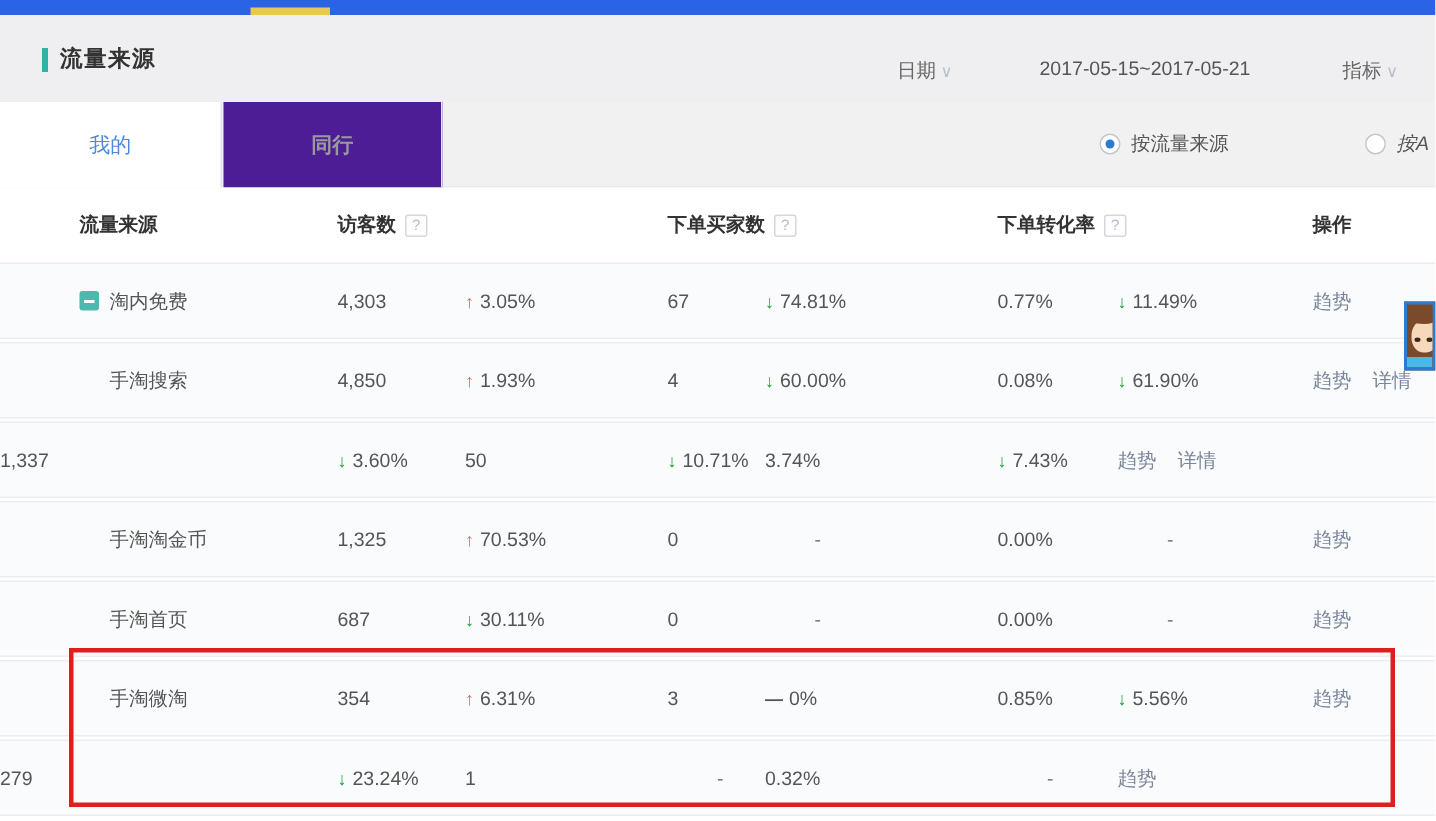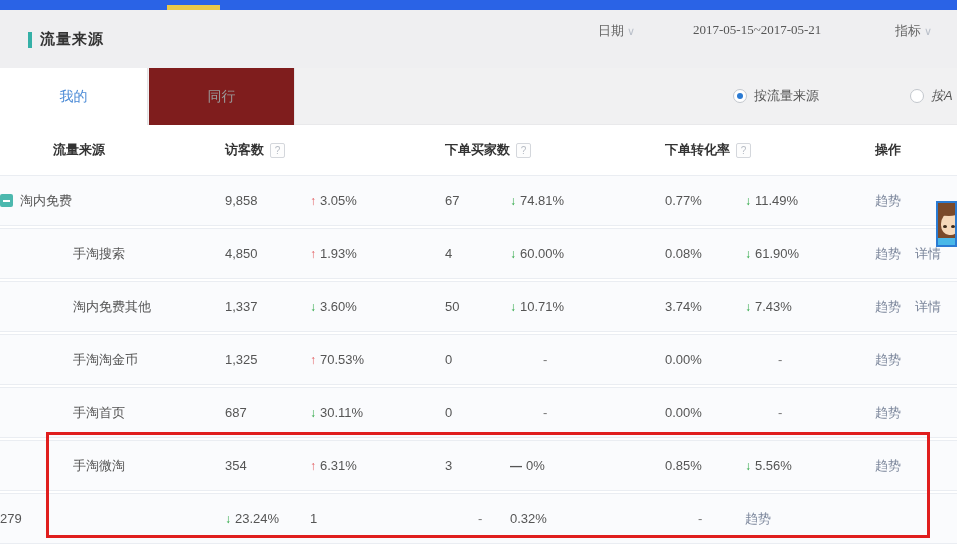--- a/index.html
+++ b/index.html
@@ -9,47 +9,47 @@
 
   
   .topbar { position:absolute; left:0; top:0; width:957px; height:10px; background:#2a63e6; }
   .topbar-tab { position:absolute; left:167px; top:5px; width:53px; height:5px; background:#e9c94a; }
 
   
   .panel-header { position:absolute; left:0; top:10px; width:957px; height:58px; background:#efeff1; }
   .title-wrap { position:absolute; left:28px; top:20px; display:flex; align-items:center; }
   .title-bar { width:4px; height:16px; background:#35b0a7; margin-right:8px; }
   .panel-title { font-size:15px; font-weight:bold; color:#333; letter-spacing:1px; }
-  .hdr-ctrl { position:absolute; top:12px; font-size:13px; color:#666; cursor:pointer;font-family:Liberation Serif, serif; }
+  .hdr-ctrl { position:absolute; top:28px; font-size:13px; color:#666; cursor:pointer; }
   .hdr-ctrl .caret { color:#b9bfc9; font-size:11px; margin-left:3px; }
   .date-label { left:598px; }
   .date-value { left:693px; color:#555; cursor:default; }
   .metric-label { left:895px; }
 
   
   .tabbar { position:absolute; left:0; top:68px; width:957px; height:57px; background:#f1f1f2; border-bottom:1px solid #e9e9eb; }
   .tab { position:absolute; top:0; height:57px; line-height:57px; text-align:center; font-size:14px; cursor:pointer; }
   .tab-mine { left:0; width:148px; background:#fff; color:#4a8ad6; border-right:1px solid #e3e3e5; }
-  .tab-peer { left:149px; width:146px; background:#7f1d1d; color:#9a9a9a; border-right:1px solid #e3e3e5; }
+  .tab-peer { left:149px; width:146px; background:#4c1d95; color:#9a9a9a; border-right:1px solid #e3e3e5;font-weight:bold; }
   .radio-group { position:absolute; top:0; left:0; width:957px; height:57px; }
   .radio-item { position:absolute; top:19px; display:flex; align-items:center; font-size:13px; color:#555; cursor:pointer; white-space:nowrap; }
   .radio-item.r1 { left:733px; }
   .radio-item.r2 { left:910px;font-style:italic; }
   .radio-circle { width:14px; height:14px; border:1px solid #c3c7cd; border-radius:50%; background:#fff; margin-right:7px; position:relative; flex:none; }
   .radio-circle.on::after { content:""; position:absolute; left:3px; top:3px; width:6px; height:6px; border-radius:50%; background:#2b7bd3; }
 
   
   .table-zone { position:absolute; left:0; top:125px; width:957px; background:#fff; }
   .thead { display:grid; grid-template-columns:225px 220px 220px 210px 82px; height:50px; align-items:center; }
   .th { font-size:13px; font-weight:bold; color:#333; display:flex; align-items:center; }
   .th.first { padding-left:53px; }
   .help-icon { display:inline-block; width:15px; height:15px; margin-left:6px; border:1px solid #d4d7dc; border-radius:2px; color:#b7bcc4; font-size:10px; line-height:14px; text-align:center; font-weight:normal; background:#fdfdfd; cursor:pointer; }
 
   .row { display:grid; grid-template-columns:225px 85px 135px 65px 155px 80px 130px 82px; height:51px; align-items:center; background:#fafbfd; border-top:1px solid #eaedf2; border-bottom:1px solid #eaedf2; margin-bottom:2px; font-size:13px; color:#555; }
-  .cell-name { display:flex; align-items:center; color:#555; }
+  .cell-name { padding-left:53px; display:flex; align-items:center; color:#555; }
   .row.child .cell-name { padding-left:73px; }
   .toggle { width:13px; height:13px; background:#4cb8ae; border-radius:2px; margin-right:7px; position:relative; cursor:pointer; flex:none; }
   .toggle::after { content:""; position:absolute; left:3px; top:6px; width:7px; height:2px; background:#fff; }
   .num { color:#555; }
   .chg { display:flex; align-items:center; }
   .chg .arrow { font-size:12px; margin-right:4px; font-weight:bold; }
   .chg .arrow.up { color:#e2595c; }
   .chg .arrow.down { color:#27a53f; }
   .chg .arrow.flat { color:#555; font-weight:bold; }
   .chg.none { padding-left:33px; color:#777; }
@@ -121,21 +121,21 @@
       <div class="th">
           <span>操作</span>
         </div>
     </div>
     <div id="tbody">
   <div class="row">
     <div class="cell-name">
             <span class="toggle"></span>
             <span>淘内免费</span>
           </div>
-    <div class="num c-visitors">9,858</div>
+    <div class="num c-visitors">4,303</div>
     <div class="chg c-vchg">
             <span class="arrow up">↑</span>
             <span>3.05%</span>
           </div>
     <div class="num c-buyers">67</div>
     <div class="chg c-bchg">
             <span class="arrow down">↓</span>
             <span>74.81%</span>
           </div>
     <div class="num c-conv">0.77%</div>
@@ -167,23 +167,20 @@
             <span class="arrow down">↓</span>
             <span>61.90%</span>
           </div>
     <div class="ops">
             <span class="op-link">趋势</span>
             <span class="op-link">详情</span>
           </div>
   </div>
 
   <div class="row child">
-    <div class="cell-name">
-            <span>淘内免费其他</span>
-          </div>
     <div class="num c-visitors">1,337</div>
     <div class="chg c-vchg">
             <span class="arrow down">↓</span>
             <span>3.60%</span>
           </div>
     <div class="num c-buyers">50</div>
     <div class="chg c-bchg">
             <span class="arrow down">↓</span>
             <span>10.71%</span>
           </div>

